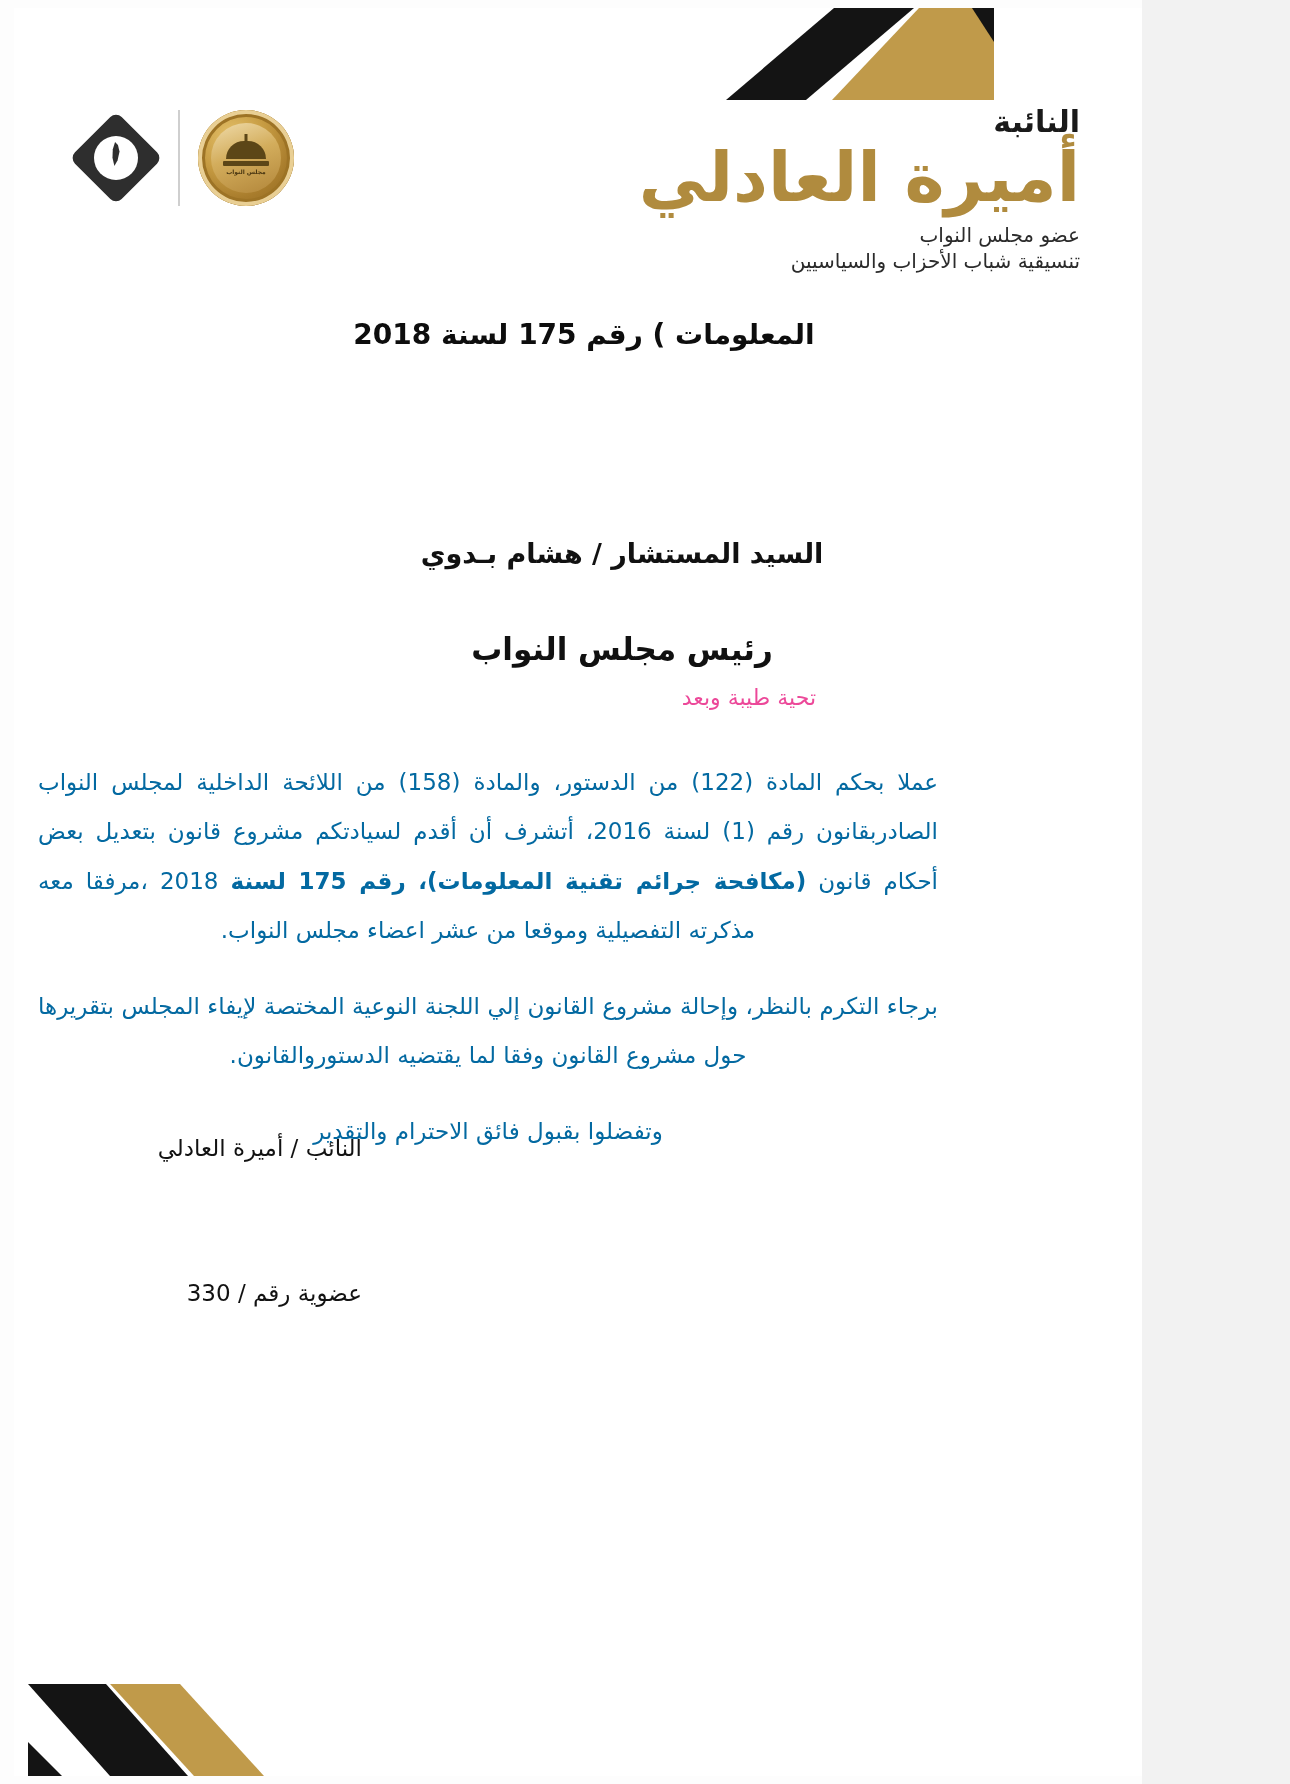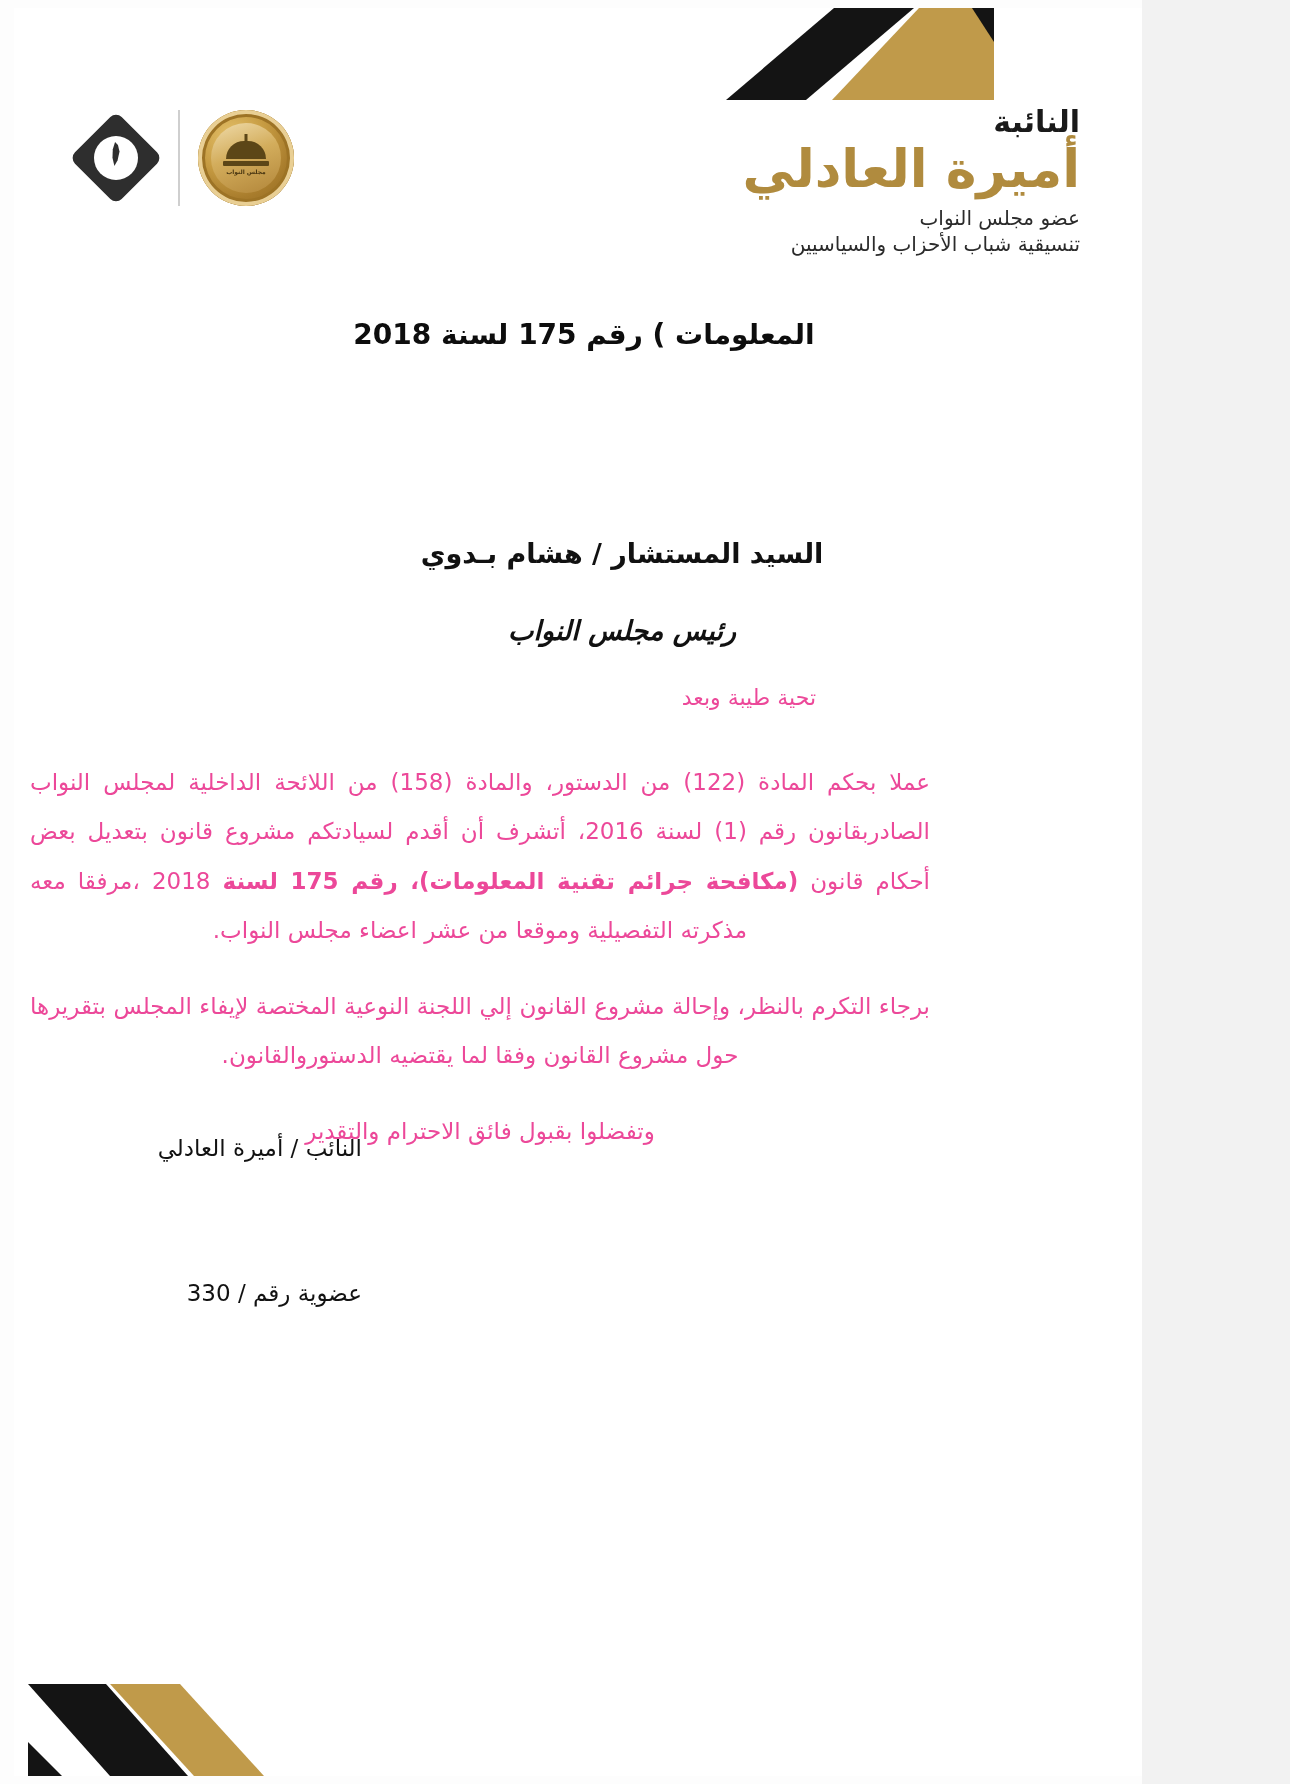--- a/index.html
+++ b/index.html
@@ -165,21 +165,21 @@
     text-align: right;
     line-height: 1.05;
   }
   .rep-word {
     font-size: 30px;
     font-weight: bold;
     color: #1a1a1a;
     letter-spacing: 0.5px;
   }
   .rep-name {
-    font-size: 52px;
+    font-size: 68px;
     font-weight: bold;
     color: #b08b3e;
     margin-top: 4px;
     letter-spacing: 0.5px;
     line-height: 1.06;
   }
   .rep-role {
     font-size: 20px;
     color: #2b2b2b;
     margin-top: 8px;
@@ -214,45 +214,44 @@
     text-align: center;
     width: 460px;
   }
   .addressee-name {
     font-size: 27px;
     font-weight: bold;
     color: #111111;
     letter-spacing: 0.5px;
   }
   .addressee-post {
-    font-size: 27px;
+    font-size: 31px;
     font-weight: bold;
     color: #111111;
-    margin-top: 46px;
+    margin-top: 62px;
     letter-spacing: 0.5px;
-    font-style: italic;
   }
   .greeting {
     position: absolute;
     top: 677px;
     right: 326px;
     font-size: 22px;
     color: #ec4899;
   }
 
   
   .body-wrap {
     position: absolute;
     top: 750px;
-    right: 212px;
+    right: 204px;
     width: 900px;
     text-align: justify;
     text-align-last: center;
     font-size: 23px;
-    color: #ec4899;
+    color: #0369a1;
     line-height: 2.15;
   }
   .para { margin: 0 0 26px 0; }
   .para.closing {
     text-align: left;
     text-align-last: center;
     margin-top: 10px;
   }
   .b { font-weight: bold; }
 

